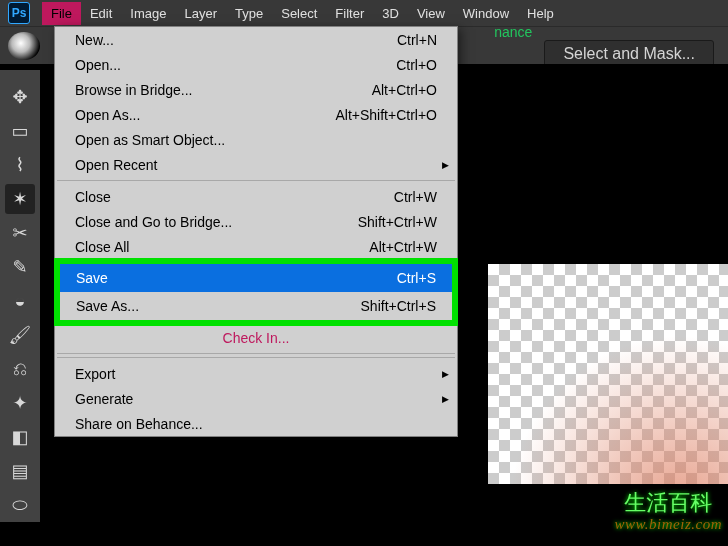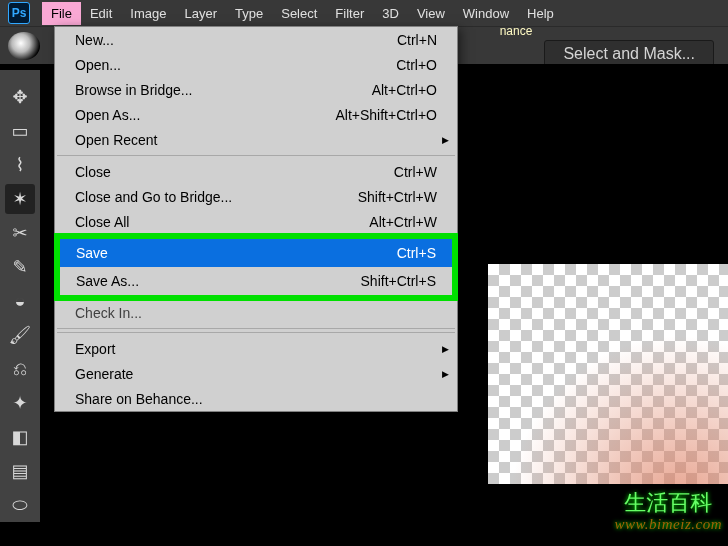--- a/index.html
+++ b/index.html
@@ -2,27 +2,27 @@
 <html><head>
 <meta charset="utf-8">
 <style>
   * { margin: 0; padding: 0; box-sizing: border-box; font-family: "Segoe UI", Tahoma, sans-serif; }
   body { width: 728px; height: 546px; background: #000; overflow: hidden; position: relative; }
 
   
   .menubar { height: 26px; background: #383838; display: flex; align-items: center; padding-left: 8px; }
   .ps-logo { width: 22px; height: 22px; background: #001a33; border: 1px solid #31a8ff; border-radius: 3px; color: #31a8ff; font-weight: 700; font-size: 12px; display: flex; align-items: center; justify-content: center; margin-right: 12px; }
   .menu-item { color: #e0e0e0; font-size: 13px; padding: 4px 9px; cursor: default; }
-  .menu-item.active { background: #f9a8d4; color: #000; }
+  .menu-item.active { background: #be185d; color: #000; }
 
   
   .optionsbar { height: 38px; background: #383838; display: flex; align-items: center; padding-left: 8px; border-top: 1px solid #2a2a2a; }
   .tool-preset { width: 32px; height: 28px; background: radial-gradient(circle at 40% 40%, #fff 0%, #bbb 35%, #000 75%); border-radius: 50%; margin-right: 6px; }
   .options-right { margin-left: auto; display: flex; gap: 12px; padding-right: 14px; }
-  .opt-text { color: #fef9c3; font-size: 12px; }
+  .opt-text { color: #22c55e; font-size: 14px; }
   .opt-button { border: 1px solid #1a1a1a; background: #2f2f2f; color: #d5d5d5; font-size: 16px; padding: 4px 18px; border-radius: 3px; margin-top: 16px; }
 
   
   .toolbar { position: absolute; top: 70px; left: 0; width: 40px; background: #424242; display: flex; flex-direction: column; align-items: center; padding-top: 10px; }
   .tool { width: 30px; height: 30px; margin: 2px 0; color: #d8d8d8; display: flex; align-items: center; justify-content: center; font-size: 18px; border-radius: 3px; }
   .tool.selected { background: #222; }
 
   
   .canvas-area { position: absolute; left: 40px; top: 64px; right: 0; bottom: 0; background: #000; }
   .checker-img {
@@ -41,21 +41,21 @@
   
   .dropdown {
     position: absolute; left: 54px; top: 26px; width: 404px;
     background: #d0d0d0; color: #000; font-size: 14px;
     border: 1px solid #808080;
     box-shadow: 3px 3px 10px rgba(0,0,0,.5);
   }
   .dd-row { display: flex; align-items: center; height: 25px; padding: 0 20px; position: relative; }
   .dd-row .lbl { flex: 1; white-space: nowrap; }
   .dd-row .shc { margin-left: auto; white-space: nowrap; }
-  .dd-row.disabled { color: #404040; }
+  .dd-row.disabled { color: #be185d; text-align: center; }
   .dd-row.sub::after { content: "▶"; font-size: 9px; position: absolute; right: 8px; }
   .dd-sep { height: 1px; background: #a8a8a8; margin: 3px 2px; }
 
   
   .green-box { border: 6px solid #00e000; margin: -1px -1px; }
   .green-inner { display: flex; align-items: center; height: 28px; padding: 0 16px; }
   .green-inner.selected { background: #0a6fe0; color: #fff; }
   .green-inner .lbl { flex: 1; }
 
   
@@ -120,20 +120,23 @@
       <span class="shc">Ctrl+O</span>
     </div>
     <div class="dd-row">
       <span class="lbl">Browse in Bridge...</span>
       <span class="shc">Alt+Ctrl+O</span>
     </div>
     <div class="dd-row">
       <span class="lbl">Open As...</span>
       <span class="shc">Alt+Shift+Ctrl+O</span>
     </div>
+    <div class="dd-row">
+      <span class="lbl">Open as Smart Object...</span>
+    </div>
     <div class="dd-row sub">
       <span class="lbl">Open Recent</span>
     </div>
     <div class="dd-sep"></div>
     <div class="dd-row">
       <span class="lbl">Close</span>
       <span class="shc">Ctrl+W</span>
     </div>
     <div class="dd-row">
       <span class="lbl">Close and Go to Bridge...</span>

